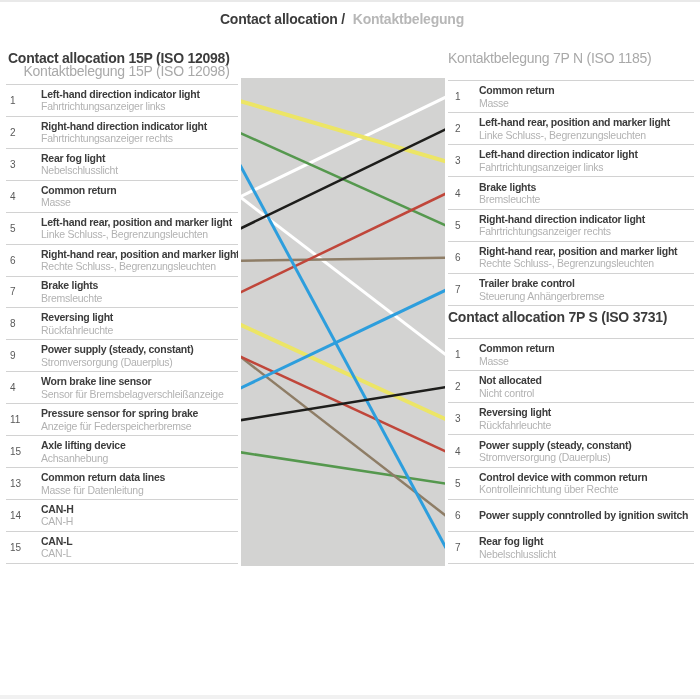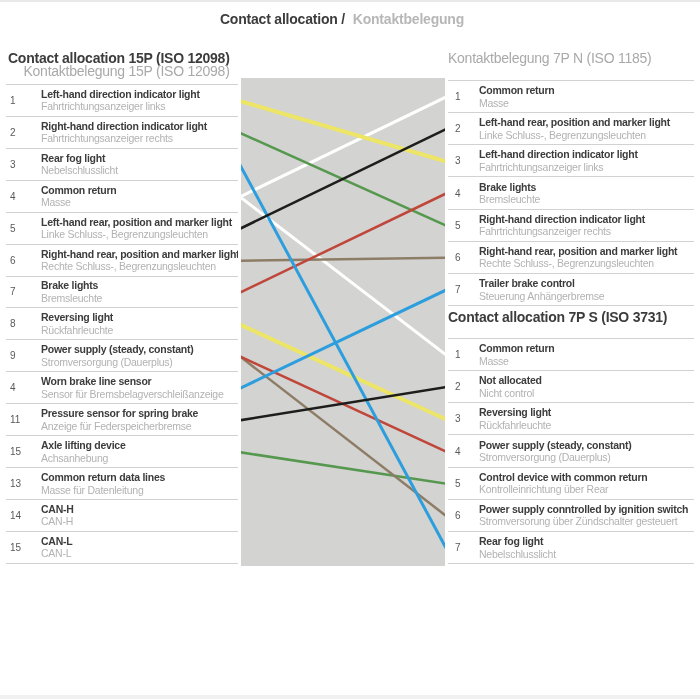--- a/index.html
+++ b/index.html
@@ -272,28 +272,27 @@
       <div class="num">4</div>
       <div class="labels">
         <div class="en">Power supply (steady, constant)</div>
         <div class="de">Stromversorgung (Dauerplus)</div>
       </div>
     </div>
     <div class="row">
       <div class="num">5</div>
       <div class="labels">
         <div class="en">Control device with common return</div>
-        <div class="de">Kontrolleinrichtung über Rear</div>
+        <div class="de">Kontrolleinrichtung über Rechte</div>
       </div>
     </div>
     <div class="row">
       <div class="num">6</div>
       <div class="labels">
         <div class="en">Power supply conntrolled by ignition switch</div>
-        <div class="de">Stromversorung über Zündschalter gesteuert</div>
       </div>
     </div>
     <div class="row">
       <div class="num">7</div>
       <div class="labels">
         <div class="en">Rear fog light</div>
         <div class="de">Nebelschlusslicht</div>
       </div>
     </div>
   </div>

